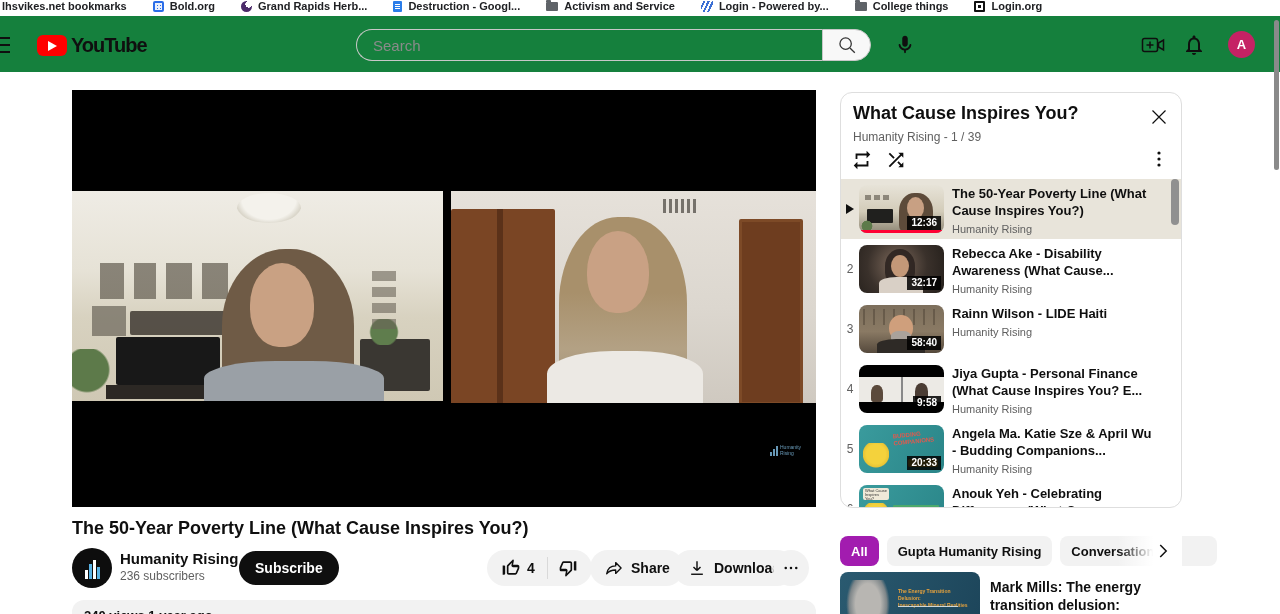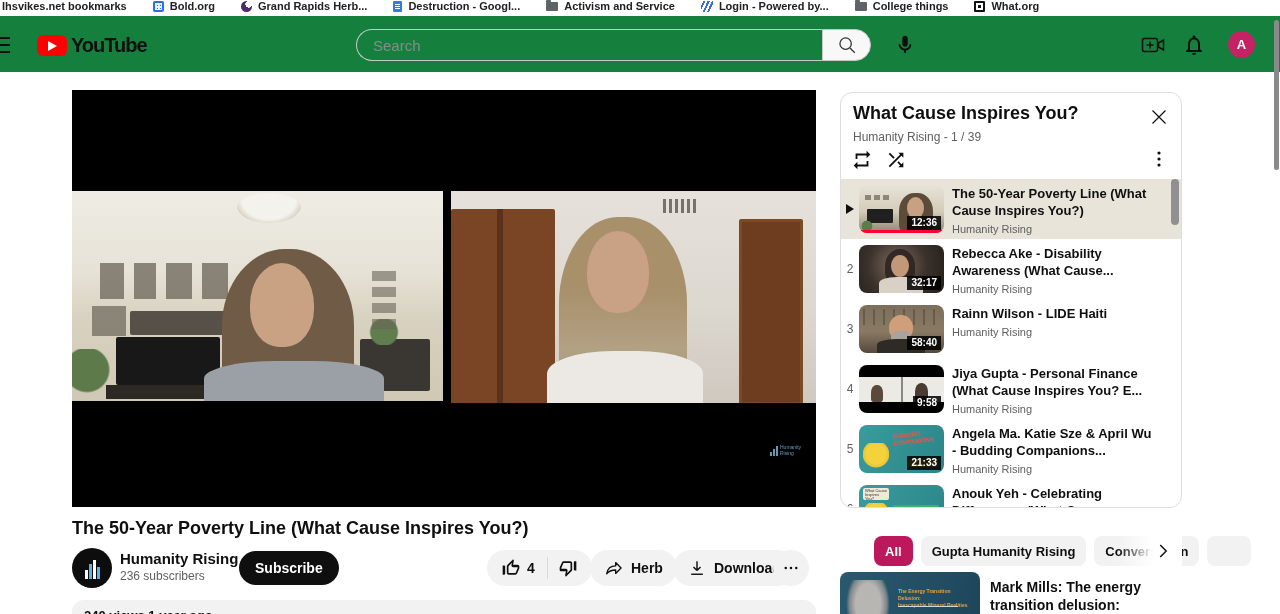--- a/index.html
+++ b/index.html
@@ -158,21 +158,21 @@
   .t5 .smear { position:absolute; right:6px; bottom:6px; width:30px; height:8px; background:#e9c435; border-radius:2px;}
   .t6 .wbadge { position:absolute; left:4px; top:3px; width:26px; height:12px; background:#efe9d8; border-radius:2px;
       font-size:4px; line-height:4px; color:#333; padding:1px 2px; overflow:hidden;}
   .t6 .green { position:absolute; left:34px; top:20px; width:46px; height:9px; background:#4ca96b; border-radius:1px;
       font-size:5px; line-height:9px; color:#fff; text-align:center; overflow:hidden; white-space:nowrap;}
 
   
   .chips { position:absolute; left:840px; top:536px; display:flex; gap:8px; align-items:center; }
   .chip { height:30px; padding:0 11px; border-radius:8px; background:#f2f2f2; font-size:13px; font-weight:700;
           display:flex; align-items:center; white-space:nowrap; }
-  .chip.sel { background:#be185d; color:#fff;margin-left:34px; }
+  .chip.sel { background:#a21caf; color:#fff; }
   .chip.partial { width:44px; }
   .chipfade { position:absolute; left:1118px; top:532px; width:64px; height:36px;
               background:linear-gradient(90deg, rgba(255,255,255,0), #fff 55%); }
   .chip-arrow { position:absolute; left:1152px; top:540px; width:22px; height:22px; }
   .rel-thumb { position:absolute; left:840px; top:572px; width:140px; height:79px; border-radius:8px; overflow:hidden;
                background:linear-gradient(110deg,#2a5a70 0%, #1c4459 100%); }
   .rel-thumb .face { position:absolute; left:6px; top:8px; width:44px; height:60px;
       background:radial-gradient(ellipse at 50% 40%, #b8b6b2 0 40%, #7e8689 60%, transparent 70%); }
   .rel-thumb .cap { position:absolute; left:58px; top:16px; width:76px; font-size:5px; line-height:7px;
       font-weight:700; color:#e8a33d; }
@@ -207,21 +207,21 @@
   <span class="bk">
       <span class="ic ic-stripes"></span>
       <span>Login - Powered by...</span>
     </span>
   <span class="bk">
       <span class="ic ic-folder"></span>
       <span>College things</span>
     </span>
   <span class="bk">
       <span class="ic ic-code"></span>
-      <span>What.org</span>
+      <span>Login.org</span>
     </span>
 </div>
 
 <div class="yt-header">
   <div class="ham"></div>
   <div class="logo">
     <div class="logo-badge"></div>
     <div class="logo-word">YouTube</div>
   </div>
   <div class="searchwrap">
@@ -321,21 +321,21 @@
           <path fill="#0f0f0f" d="M13.11 5.72l-.57 2.89c-.12.59.04 1.2.42 1.66.38.46.94.73 1.54.73H20v1.08L17.43 18H9.34c-.18 0-.34-.16-.34-.34V9.82l4.11-4.1M14 2L7.59 8.41C7.21 8.79 7 9.3 7 9.83v7.83C7 18.95 8.05 20 9.34 20h8.1c.71 0 1.36-.37 1.72-.97l2.67-6.15c.11-.25.17-.52.17-.8V10c0-1.1-.9-2-2-2h-5.5l.92-4.65c.05-.22.02-.46-.08-.66-.23-.45-.52-.86-.88-1.22L14 2zM4 9H2v11h2c.55 0 1-.45 1-1v-9c0-.55-.45-1-1-1z"></path>
         </g>
     </svg>
   </div>
 </div>
 
 <div class="pill sharepill">
   <svg width="20" height="20" viewBox="0 0 24 24">
     <path fill="none" stroke="#0f0f0f" stroke-width="1.6" stroke-linejoin="round" d="M14 9.5V5.5l6.5 6.5L14 18.5v-4.1c-5 0-8.3 1.4-10.8 4.6.8-4.6 3.8-9.5 10.8-9.5z"></path>
   </svg>
-  <span>Herb</span>
+  <span>Share</span>
 </div>
 
 <div class="pill dlpill">
   <svg width="20" height="20" viewBox="0 0 24 24">
     <path d="M12 4v11M12 15l-4.2-4.2M12 15l4.2-4.2" fill="none" stroke="#0f0f0f" stroke-width="1.7"></path>
     <path d="M5 19.5h14" stroke="#0f0f0f" stroke-width="1.7"></path>
   </svg>
   <span>Download</span>
 </div>
 
@@ -437,21 +437,21 @@
       <div class="pl-chan">Humanity Rising</div>
     </div>
   </div>
 
   <div class="pl-row" style="top:326px">
     <div class="pl-idx">5</div>
     <div class="pl-thumb t5">
       <div class="bulb"></div>
         <div class="red">BUDDING COMPANIONS</div>
         <div class="smear"></div>
-      <span class="dur">21:33</span>
+      <span class="dur">20:33</span>
     </div>
     <div class="pl-meta">
       <div class="pl-vtitle">Angela Ma. Katie Sze &amp; April Wu - Budding Companions...</div>
       <div class="pl-chan">Humanity Rising</div>
     </div>
   </div>
 
   <div class="pl-row" style="top:386px">
     <div class="pl-idx">6</div>
     <div class="pl-thumb t6">

